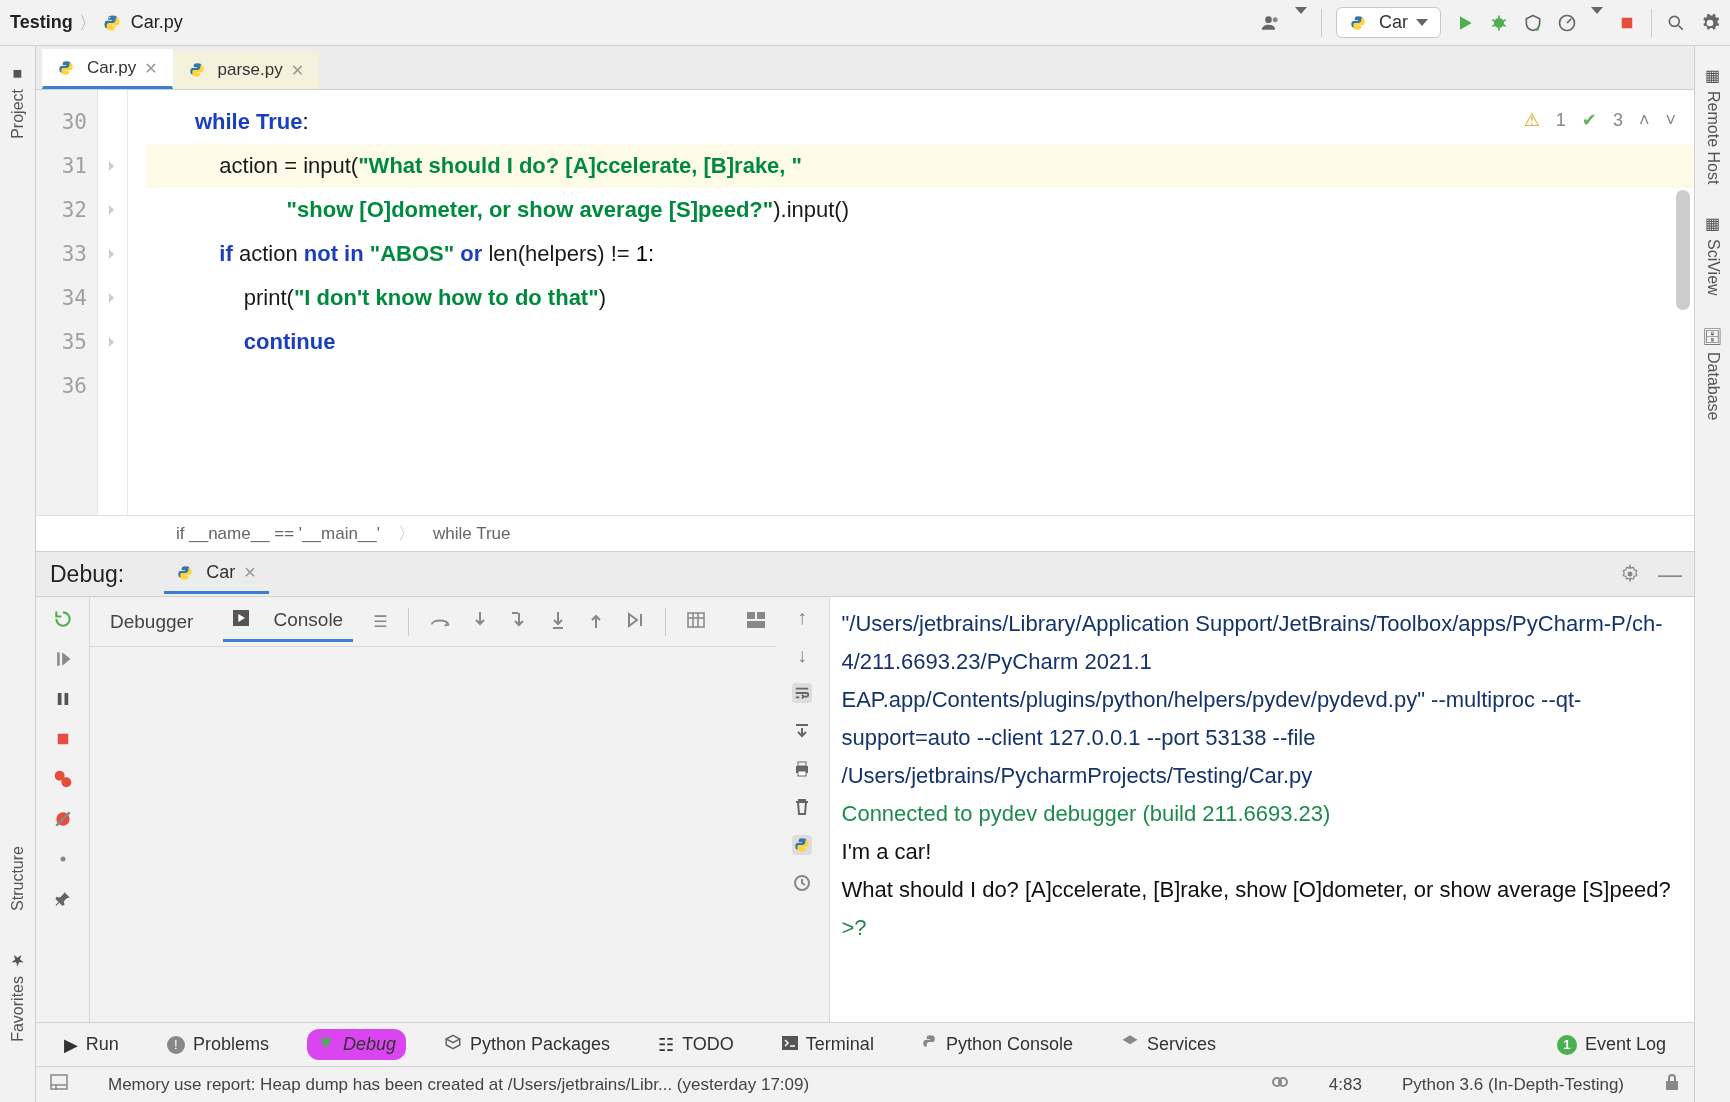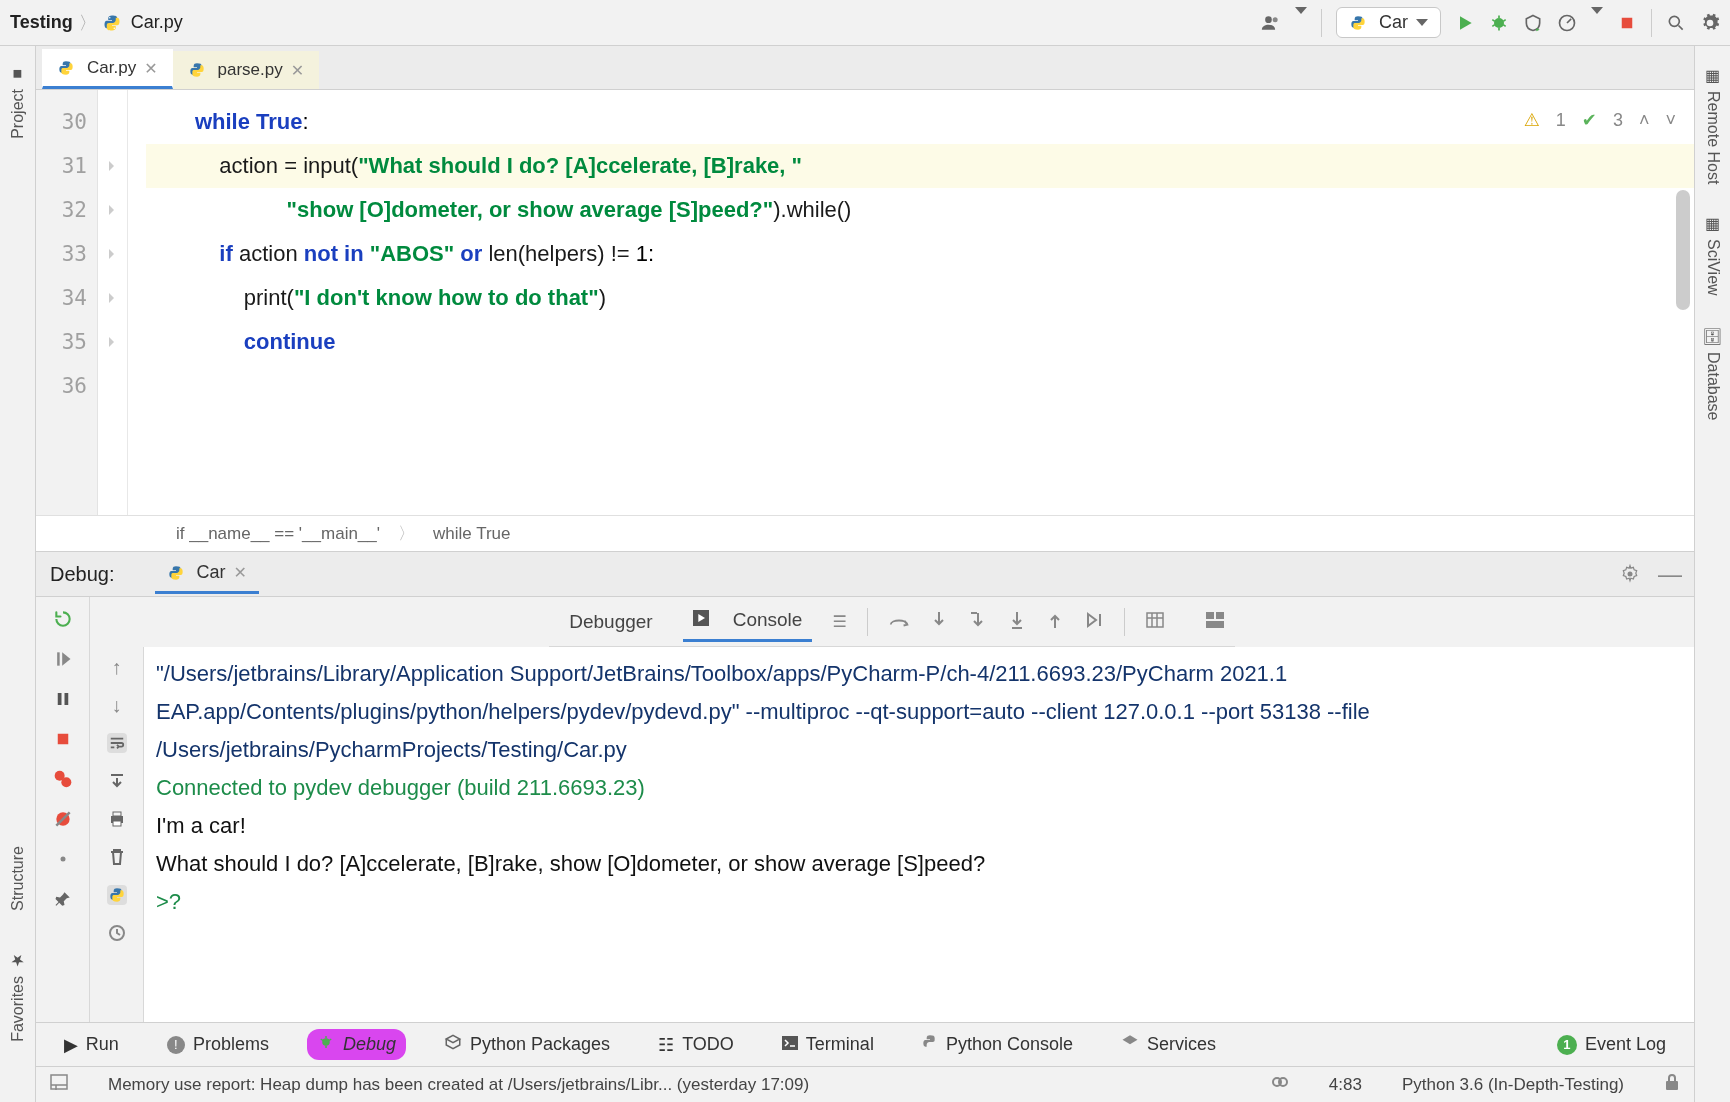--- a/index.html
+++ b/index.html
@@ -50,28 +50,28 @@
 .warn-ico { color:#d9a400; }
 .check-ico { color:#5bb35b; }
 .scroll-stub { position:absolute; right:4px; top:100px; width:14px; height:120px; background:#ccc; border-radius:7px; }
 
 
 .editor-crumb { height: 36px; background:#fff; border-top:1px solid #e0e0e0; display:flex; align-items:center; padding-left: 140px; gap:18px; font-size:17px; color:#666; }
 .editor-crumb .sep { color:#bbb; }
 
 
 .debug-header { height: 46px; background:#ececec; border-top:1px solid #d0d0d0; border-bottom:1px solid #d0d0d0; display:flex; align-items:center; padding:0 14px; gap:20px; }
-.debug-title { font-size:20px; color:#222; margin-right:20px;}
+.debug-title { font-size:23px; color:#222; margin-right:20px;}
 .debug-tab { display:flex; align-items:center; gap:8px; padding:8px 12px; border-bottom:3px solid #3b7fd1; font-size:18px; }
 .debug-header-spacer { flex:1; }
 
 
 .debug-body { flex:1; display:flex; min-height:0; max-height:510px; }
 .debug-left-tools { width:54px; background:#f2f2f2; border-right:1px solid #d8d8d8; display:flex; flex-direction:column; align-items:center; padding-top:12px; gap:20px; }
-.debug-right { flex:1; display:flex; flex-direction:column;align-items:center; }
+.debug-right { flex:1; display:flex; flex-direction:row; }
 .debug-toolbar { height:50px; background:#f2f2f2; border-bottom:1px solid #d8d8d8; display:flex; align-items:center; padding:0 10px; gap:20px; }
 .dbg-tab { font-size:19px; color:#444; padding:8px 10px; }
 .dbg-tab.active { border-bottom:3px solid #3b7fd1; display:flex; align-items:center; gap:24px;}
 .dbg-icon { color:#888; }
 .debug-console-area { flex:1; display:flex; background:#fff; }
 .console-left-tools { width:54px; background:#f2f2f2; border-right:1px solid #d8d8d8; display:flex; flex-direction:column; align-items:center; padding-top:10px; gap:18px; }
 .console-text { flex:1; padding: 8px 12px; font-family:"Menlo","Consolas",monospace; font-size:22px; line-height:38px; overflow:hidden;}
 .console-line { white-space: pre-wrap; color:#14346b; }
 .console-line.green { color: #1d8c4a; }
 .console-line.black { color:#111; }
@@ -258,21 +258,21 @@
             <span>1</span>
           <span class="check-ico">✔</span>
             <span>3</span>
           <span style="color:#888">˄</span>
           <span style="color:#888">˅</span>
         </div>
         <div class="scroll-stub"></div>
       <div class="code-line"></div>
           <div class="code-line">        <span class="kw">while </span><span class="kw">True</span><span class="op">:</span></div>
           <div class="code-line hl-line">            <span class="fn">action = </span><span class="fn">input(</span><span class="str">"What should I do? [A]ccelerate, [B]rake, "</span></div>
-          <div class="code-line">                       <span class="str">"show [O]dometer, or show average [S]peed?"</span><span class="fn">).while()</span></div>
+          <div class="code-line">                       <span class="str">"show [O]dometer, or show average [S]peed?"</span><span class="fn">).input()</span></div>
           <div class="code-line">            <span class="kw">if </span><span class="fn">action </span><span class="kw">not in </span><span class="str">"ABOS"</span><span class="kw"> or </span><span class="fn">len(helpers) != </span><span class="op">1</span><span class="op">:</span></div>
           <div class="code-line">                <span class="fn">print(</span><span class="str">"I don't know how to do that"</span><span class="fn">)</span></div>
           <div class="code-line">                <span class="kw">continue</span></div>
         </div>
     </div>
 
     <div class="editor-crumb">
       <span>if __name__ == '__main__'</span>
       <span class="sep">〉</span>
       <span>while True</span>

